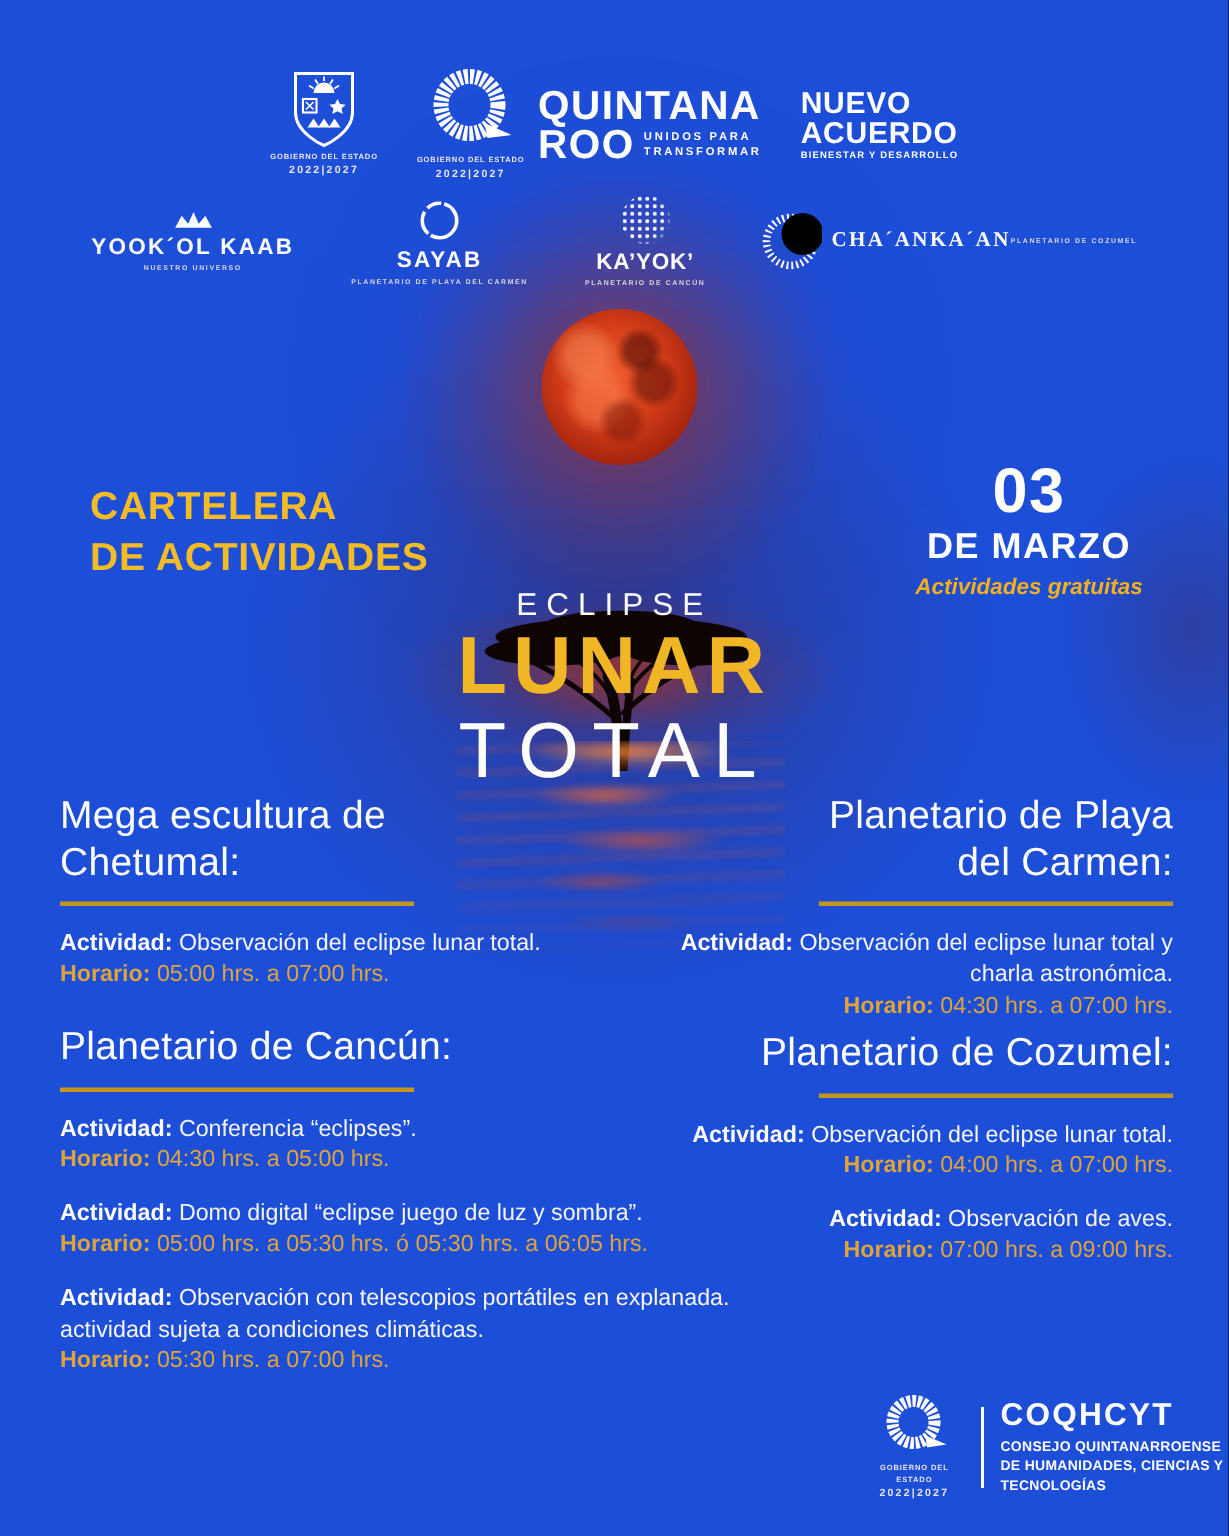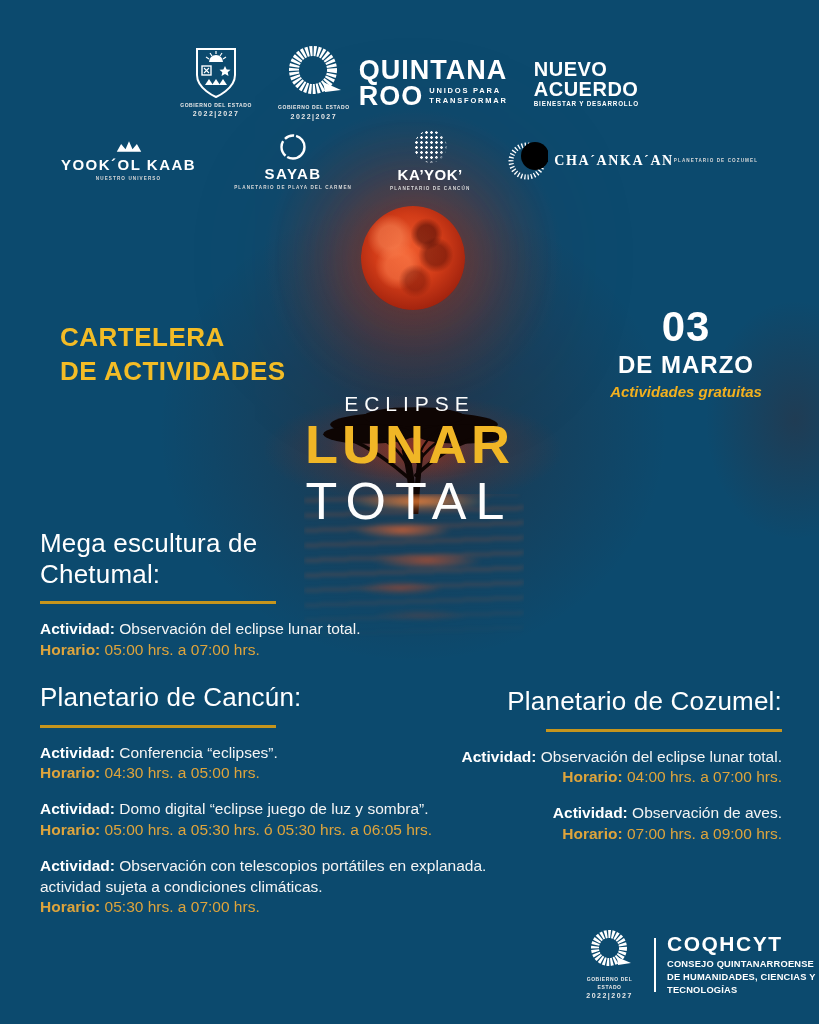--- a/index.html
+++ b/index.html
@@ -1,21 +1,21 @@
 <!DOCTYPE html>
 <html lang="es"><head>
 <meta charset="utf-8">
 <title>Eclipse Lunar Total — Cartelera</title>
 <style>
   * { margin:0; padding:0; box-sizing:border-box; }
   html,body { background:#000; }
   body { font-family:"Liberation Sans","DejaVu Sans",sans-serif; }
   #poster{
     position:relative; width:819px; height:1024px; margin:0 auto;
-    background:#0c4a6e; overflow:hidden; color:#fff;
+    background:#1d4ed8; overflow:hidden; color:#fff;
   }
 
   
   .ambience{
     position:absolute; inset:0; pointer-events:none;
     background:
       radial-gradient(circle 215px at 413px 258px, rgba(170,42,14,.38), transparent 70%),
       radial-gradient(ellipse 200px 75px at 413px 450px, rgba(160,38,12,.42), transparent 75%),
       radial-gradient(ellipse 340px 310px at 413px 430px, rgba(72,13,4,.32), transparent 75%),
       radial-gradient(ellipse 120px 160px at 795px 420px, rgba(90,18,6,.25), transparent 75%);
@@ -269,20 +269,28 @@
 
   <section class="act-block" style="left:40px; top:528px; width:470px;">
     <h2 class="heading" style="max-width:222px;">Mega escultura de Chetumal:</h2>
     <div class="rule"></div>
     <div class="item">
       <p class="act-line"><span class="lbl-act">Actividad:</span> <span>Observación del eclipse lunar total.</span></p>
       <p class="hor-line"><span class="lbl-hor">Horario:</span> <span>05:00 hrs. a 07:00 hrs.</span></p>
     </div>
   </section>
 
+  <section class="act-block right" style="left:442px; top:528px; width:340px;">
+    <h2 class="heading" style="max-width:252px;">Planetario de Playa del Carmen:</h2>
+    <div class="rule"></div>
+    <div class="item">
+      <p class="act-line"><span class="lbl-act">Actividad:</span> <span>Observación del eclipse lunar total y charla astronómica.</span></p>
+      <p class="hor-line"><span class="lbl-hor">Horario:</span> <span>04:30 hrs. a 07:00 hrs.</span></p>
+    </div>
+  </section>
 
   <section class="act-block" style="left:40px; top:682px; width:478px;">
     <h2 class="heading nowrap">Planetario de Cancún:</h2>
     <div class="rule"></div>
     <div class="item">
       <p class="act-line"><span class="lbl-act">Actividad:</span> <span>Conferencia “eclipses”.</span></p>
       <p class="hor-line"><span class="lbl-hor">Horario:</span> <span>04:30 hrs. a 05:00 hrs.</span></p>
     </div>
     <div class="item">
       <p class="act-line"><span class="lbl-act">Actividad:</span> <span>Domo digital “eclipse juego de luz y sombra”.</span></p>

